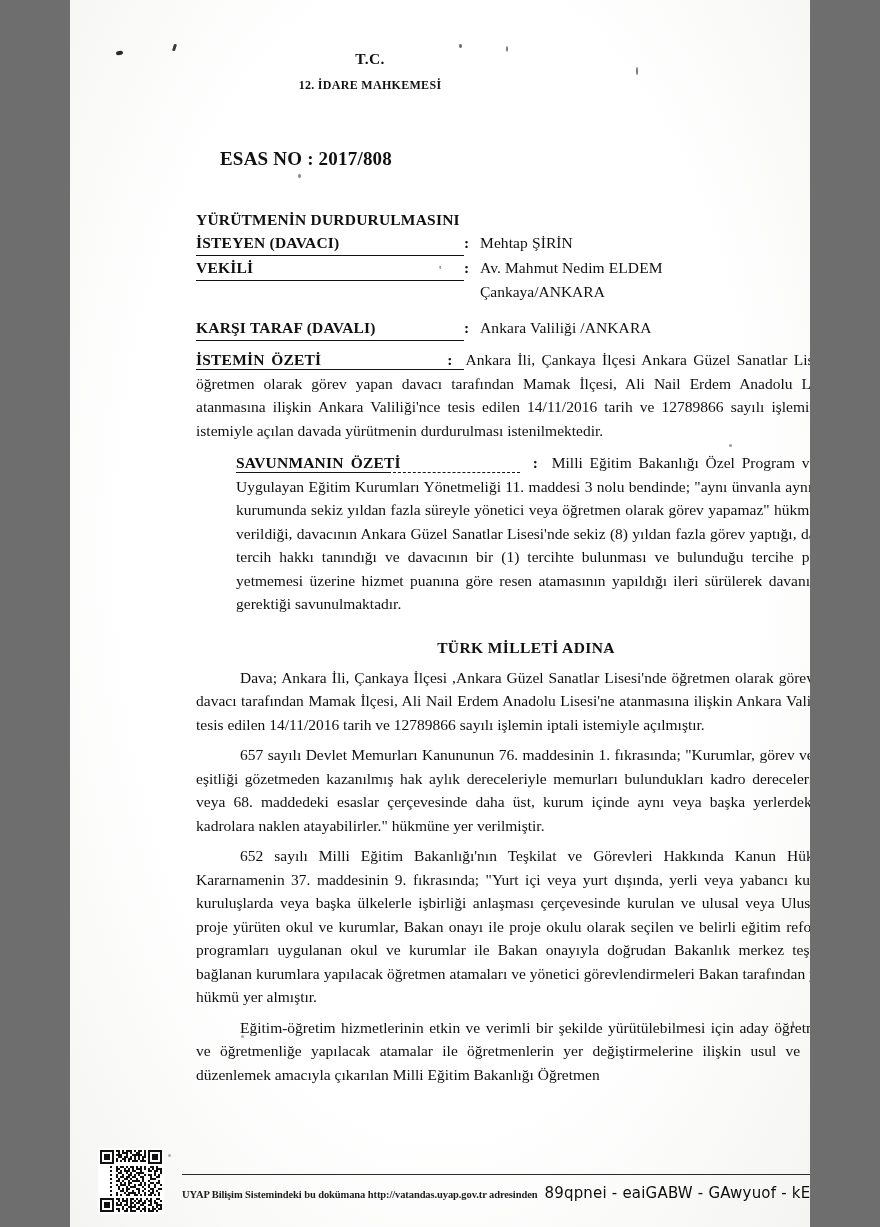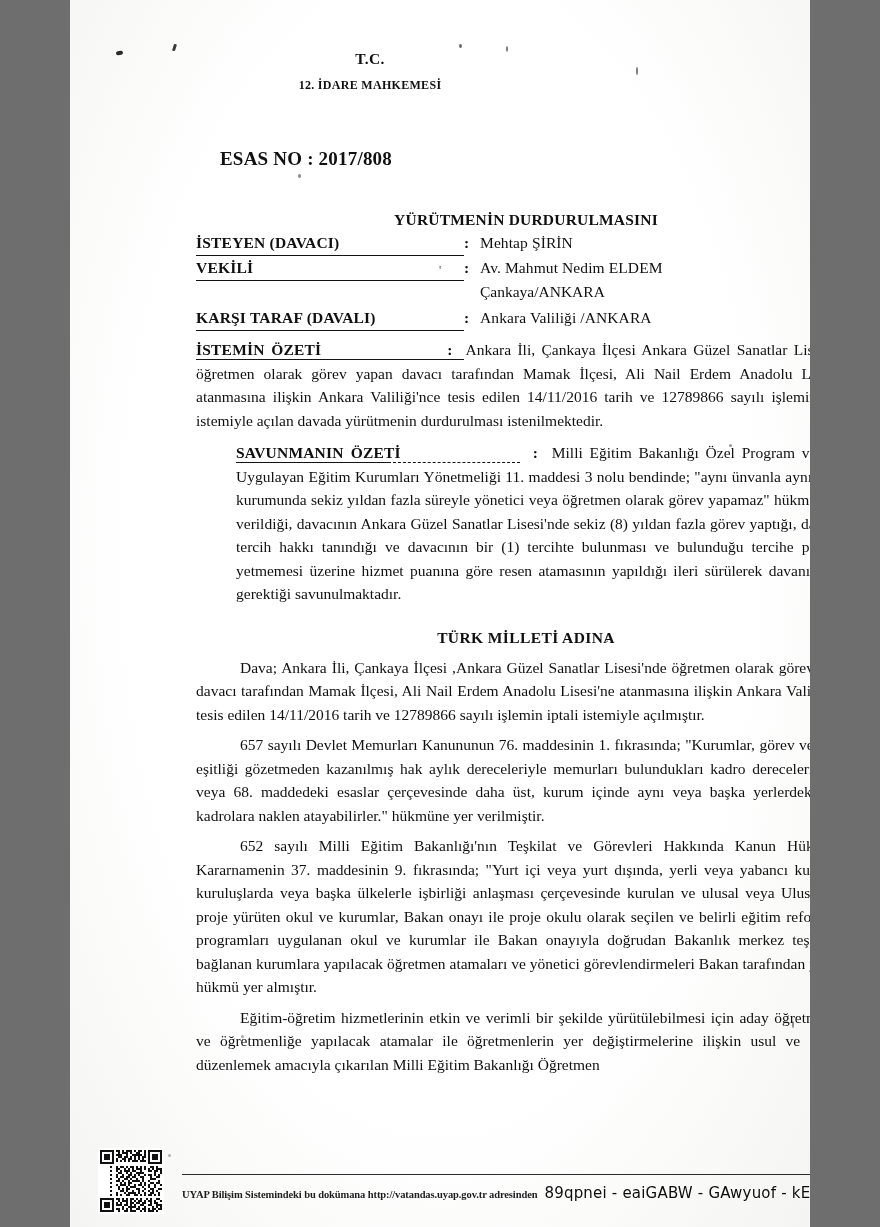--- a/index.html
+++ b/index.html
@@ -106,21 +106,20 @@
   }
   .field-value {
     flex: 1 1 auto;
     letter-spacing: 0.1px;
   }
   .heading-nounderline {
     font-weight: bold;
     font-size: 15.5px;
     line-height: 23px;
     letter-spacing: 0.2px;
-    text-align: center;
   }
   .addr-line {
     font-size: 15.5px;
     line-height: 22px;
     margin-left: 284px;
   }
   .tiny-tick {
     position: absolute;
     left: 243px;
     top: 3px;
@@ -270,21 +269,21 @@
 
     <div class="field-row">
       <span class="field-label label-underlined">VEKİLİ</span>
       <span class="tiny-tick">'</span>
       <span class="field-colon field-label">:</span>
       <span class="field-value">Av. Mahmut Nedim ELDEM</span>
     </div>
 
     <div class="addr-line">Çankaya/ANKARA</div>
 
-    <div class="field-row" style="margin-top:3px;">
+    <div class="field-row" style="margin-top:13px;">
       <span class="field-label label-underlined">KARŞI TARAF (DAVALI)</span>
       <span class="field-colon field-label">:</span>
       <span class="field-value">Ankara Valiliği /ANKARA</span>
     </div>
 
     <div class="sec">
       <span class="label-rule" style="left:0; width:268px; top:21px;"></span>
       <p><span class="lead-label">İSTEMİN ÖZETİ</span><span class="gap-pad" style="width:126px;"></span><span class="lead-label">:</span>&nbsp;&nbsp;<span>Ankara İli, Çankaya İlçesi Ankara Güzel Sanatlar Lisesi'nde öğretmen olarak görev yapan  davacı tarafından Mamak İlçesi, Ali Nail Erdem Anadolu Lisesi'ne atanmasına ilişkin Ankara Valiliği'nce tesis edilen 14/11/2016 tarih ve 12789866 sayılı işlemin iptali istemiyle açılan davada yürütmenin durdurulması istenilmektedir.</span></p>
     </div>
 

